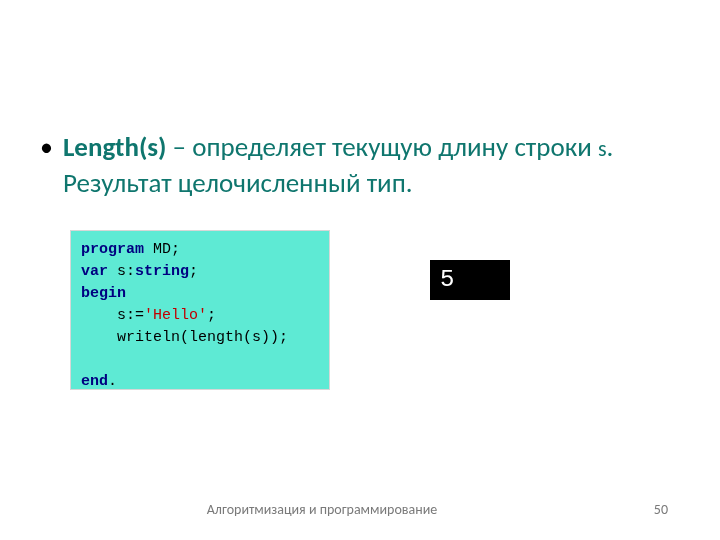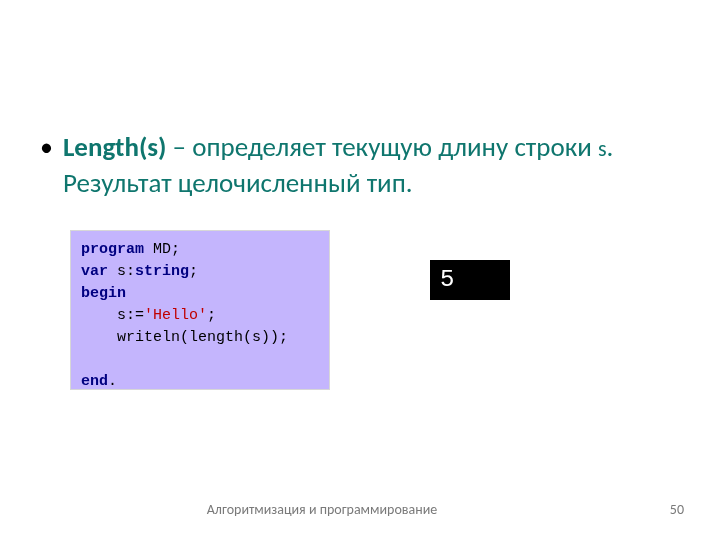--- a/index.html
+++ b/index.html
@@ -45,21 +45,21 @@
     left: 70px;
     top: 230px;
     width: 260px;
     height: 160px;
     border: 1px solid #d7d7d7;
     box-sizing: border-box;
     padding: 8px 10px 8px 10px;
     font-family: Consolas, "Courier New", monospace;
     font-size: 15px;
     line-height: 22px;
-    background: #c4b5fd;
+    background: #5eead4;
     white-space: pre;
   }
   .kw { color: #000080; font-weight: 700; }
   .typ { color: #000080; font-weight: 700; }
   .idn { color: #000; }
   .str { color: #c00000; }
   .pun { color: #000; }
   .output-box {
     position: absolute;
     left: 430px;
@@ -81,21 +81,21 @@
     left: 0;
     bottom: 22px;
     width: 644px;
     text-align: center;
     font-size: 14px;
     color: #7a7a7a;
     font-family: "Calibri", "Arial", sans-serif;
   }
   .page-num {
     position: absolute;
-    right: 36px;
+    right: 52px;
     bottom: 22px;
     font-size: 14px;
     color: #7a7a7a;
     font-family: "Calibri", "Arial", sans-serif;
   }
 </style>
 </head>
 <body>
 
 <div class="content">

